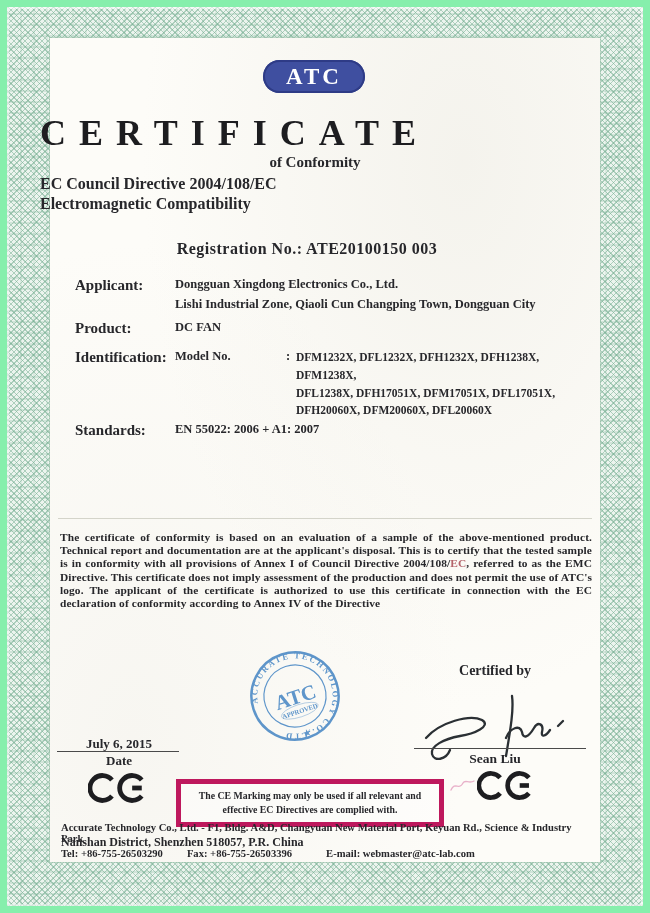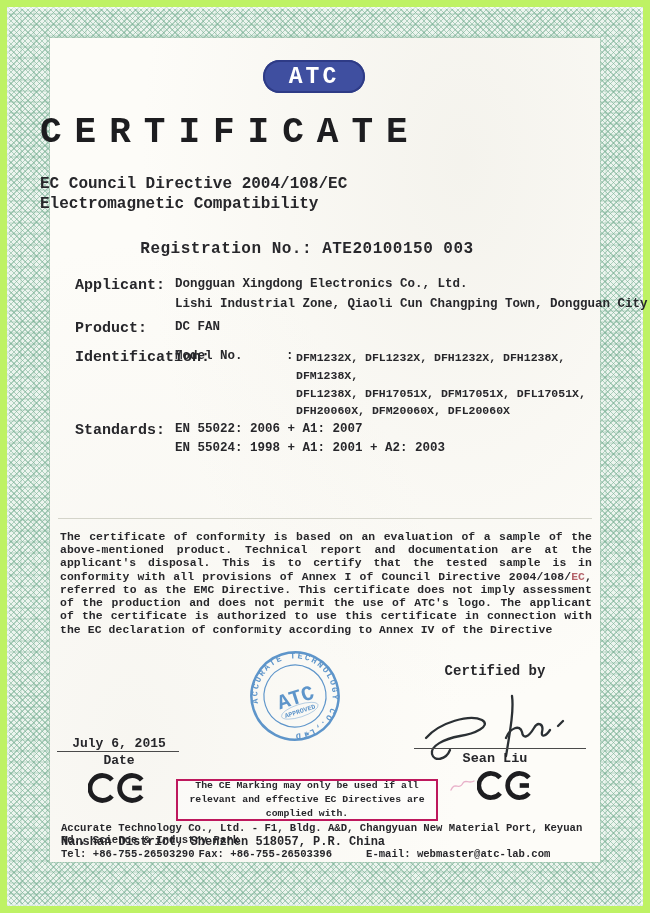--- a/index.html
+++ b/index.html
@@ -1,19 +1,19 @@
 <!DOCTYPE html>
 <html><head>
 <meta charset="utf-8">
 <style>
   html,body{margin:0;padding:0;background:#e9e9e6;}
   #canvas{
     position:relative;width:650px;height:913px;margin:0 auto;
-    background:#bef264;overflow:hidden;
-    font-family:Liberation Mono, monospace;
+    background:#86efac;overflow:hidden;
+    font-family:Liberation Serif, serif;
     color:#27272b;
   }
   
   .frame{
     position:absolute;inset:7px;
     background-color:#ecf4ee;
     background-image:
       repeating-linear-gradient(45deg, rgba(110,170,140,.50) 0 1px, transparent 1px 4px),
       repeating-linear-gradient(-45deg, rgba(110,170,140,.50) 0 1px, transparent 1px 4px),
       repeating-linear-gradient(0deg, rgba(110,170,140,.22) 0 2px, transparent 2px 11px),
@@ -60,43 +60,44 @@
   .certified{left:425px;top:663px;width:140px;text-align:center;font-size:14px;font-weight:bold;}
   .sigline{left:414px;top:748px;width:172px;height:1px;background:#4a4a4a;}
   .signame{left:440px;top:751px;width:110px;text-align:center;font-size:13.5px;font-weight:bold;}
   
   .dateval{left:60px;top:736px;width:118px;text-align:center;font-size:13px;font-weight:bold;}
   .dateline{left:57px;top:751px;width:122px;height:1px;background:#4a4a4a;}
   .datelabel{left:60px;top:753px;width:118px;text-align:center;font-size:13px;font-weight:bold;}
   
   .ce-left{left:88px;top:773px;width:60px;height:30px;}
   .ce-right{left:477px;top:771px;width:58px;height:29px;}
-  .ce-box{left:176px;top:779px;width:242px;height:30px;border:2px solid #be185d;
+  .ce-box{left:176px;top:779px;width:242px;height:30px;border:5px solid #be185d;
     padding:4px 8px;display:flex;align-items:center;justify-content:center;
     font-size:9.8px;font-weight:bold;text-align:center;line-height:1.4;background:rgba(255,255,255,.4);}
   .ink{left:449px;top:777px;width:28px;height:18px;opacity:.55;}
   
   .foot1{left:61px;top:822px;width:534px;font-size:10.6px;font-weight:bold;}
   .foot2{left:61px;top:835px;width:534px;font-size:12px;font-weight:bold;}
   .foot3{left:61px;top:848px;width:534px;font-size:10.6px;font-weight:bold;display:flex;}
-  .foot3 .fx{margin-left:4px;} .foot3 .em{margin-left:34px;} .foot3 .wb{margin-left:33px;}
+  .foot3 .fx{margin-left:24px;} .foot3 .em{margin-left:34px;} .foot3 .wb{margin-left:33px;}
 </style>
 </head>
 <body>
 
 <div id="canvas">
   <div class="frame"></div>
   <div class="paper"></div>
 
   <div class="abs logo">
     <span class="logo-text">ATC</span>
   </div>
 
   <div class="abs headings" style="height:300px;">
     <div class="title">CERTIFICATE</div>
+    <div class="sub1">of Conformity</div>
     <div class="sub2">EC Council Directive 2004/108/EC</div>
     <div class="sub3">Electromagnetic Compatibility</div>
     <div class="registration">Registration No.: ATE20100150 003</div>
   </div>
 
   <div class="abs flabel" style="top:277px;">Applicant:</div>
   <div class="abs fvalue" style="top:297px;">Lishi Industrial Zone, Qiaoli Cun Changping Town, Dongguan City</div>
   <div class="abs fvalue" style="top:277px;">Dongguan Xingdong Electronics Co., Ltd.</div>
 
   <div class="abs flabel" style="top:320px;">Product:</div>
@@ -104,21 +105,20 @@
 
   <div class="abs flabel" style="top:349px;">Identification:</div>
   <div class="abs fvalue" style="top:349px;">Model No.</div>
   <div class="abs fvalue" style="top:349px;left:286px;">:</div>
   <div class="abs models">DFM1232X, DFL1232X, DFH1232X, DFH1238X, DFM1238X,
 DFL1238X, DFH17051X, DFM17051X, DFL17051X,
 DFH20060X, DFM20060X, DFL20060X</div>
 
   <div class="abs flabel" style="top:422px;">Standards:</div>
   <div class="abs fvalue" style="top:422px;">EN 55022: 2006 + A1: 2007</div>
-  <div class="abs fvalue" style="top:441px;">EN 55024: 1998 + A1: 2001 + A2: 2003</div>
 
   <div class="abs rule"></div>
   <div class="abs bodytext"><span>The certificate of conformity is based on an evaluation of a sample of the above-mentioned product. Technical report and documentation are at the applicant's disposal. This is to certify that the tested sample is in conformity with all provisions of Annex I of Council Directive 2004/108/</span><span class="hl">EC</span><span>, referred to as the EMC Directive. This certificate does not imply assessment of the production and does not permit the use of ATC's logo. The applicant of the certificate is authorized to use this certificate in connection with the EC declaration of conformity according to Annex IV of the Directive</span></div>
 
   <svg class="abs stamp" viewBox="0 0 130 130" xmlns="http://www.w3.org/2000/svg">
     <defs>
       <path id="ringpath" d="M14,65 A51,51 0 1 1 116,65 A51,51 0 1 1 14,65" fill="none"></path>
     </defs>
     <circle cx="65" cy="65" r="59" fill="none" stroke="#4e8bc6" stroke-width="3.4"></circle>
     <circle cx="65" cy="65" r="42" fill="none" stroke="#4e8bc6" stroke-width="1.6"></circle>

